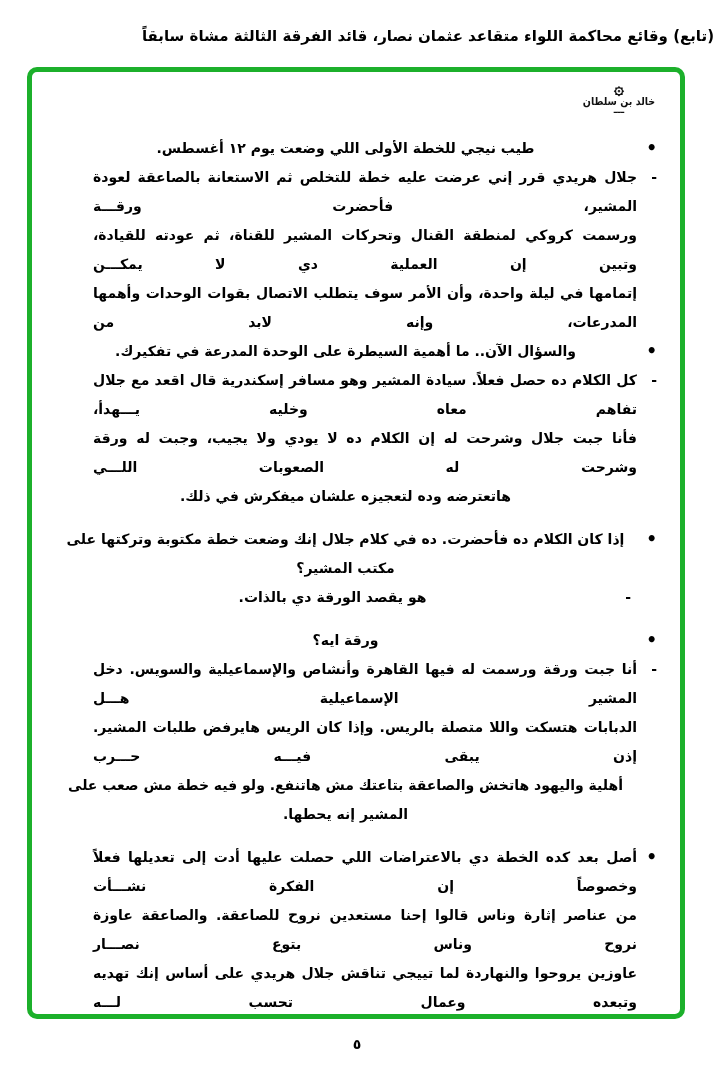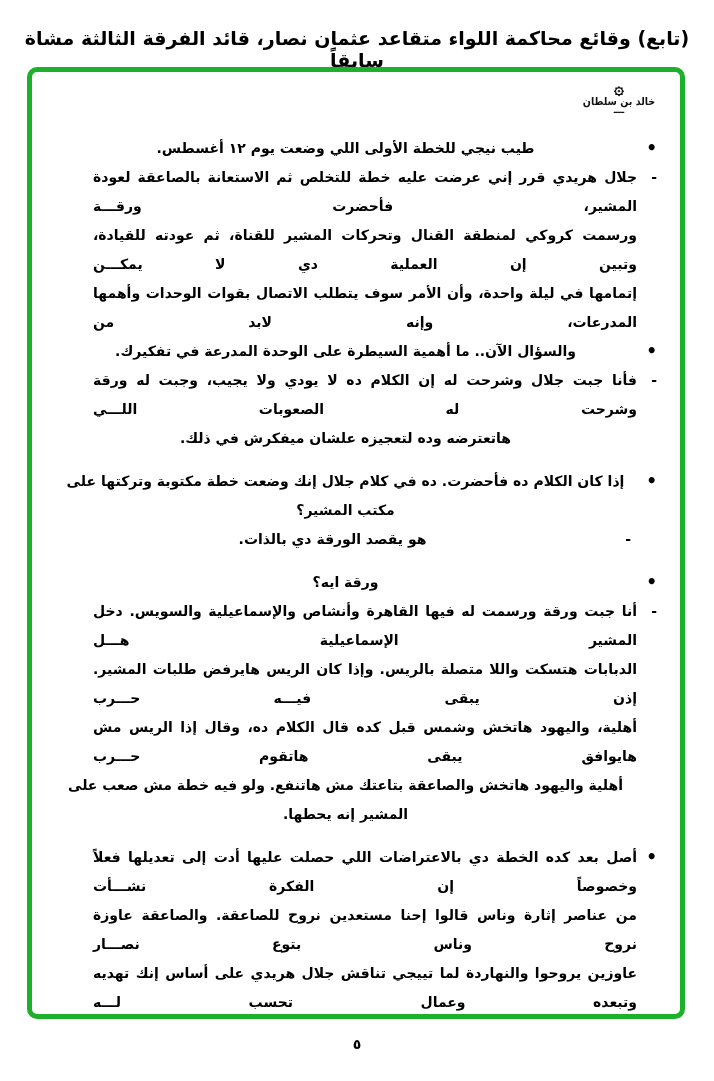--- a/index.html
+++ b/index.html
@@ -3,21 +3,21 @@
 <meta charset="utf-8">
 <style>
   html,body{margin:0;padding:0;}
   body{
     width:714px;height:1081px;position:relative;background:#ffffff;
     font-family:"DejaVu Sans",sans-serif;font-weight:700;color:#000;
     overflow:hidden;
   }
   .header{
     position:absolute;top:27px;left:0;right:0;
-    text-align:center;direction:rtl;font-size:19px;letter-spacing:0;
+    text-align:right;direction:rtl;font-size:15px;letter-spacing:0;
   }
   .frame{
     position:absolute;left:27px;top:67px;width:658px;height:952px;
     border:5px solid #1cb02b;border-radius:10px;box-sizing:border-box;
   }
   .stamp{
     position:absolute;top:8px;right:22px;width:78px;
     text-align:center;direction:rtl;color:#111;
   }
   .stamp-crest{font-size:17px;line-height:16px;}
@@ -67,40 +67,40 @@
         <div class="line fill">جلال هريدي قرر إني عرضت عليه خطة للتخلص ثم الاستعانة بالصاعقة لعودة المشير، فأحضرت ورقـــة</div>
         <div class="line fill">ورسمت كروكي لمنطقة القنال وتحركات المشير للقناة، ثم عودته للقيادة، وتبين إن العملية دي لا يمكـــن</div>
         <div class="line fill">إتمامها في ليلة واحدة، وأن الأمر سوف يتطلب الاتصال بقوات الوحدات وأهمها المدرعات، وإنه لابد من</div>
       </div>
       <div class="para">
         <span class="marker bullet">•</span>
         <div class="line">والسؤال الآن.. ما أهمية السيطرة على الوحدة المدرعة في تفكيرك.</div>
       </div>
       <div class="para">
         <span class="marker dash">-</span>
+        <div class="line fill">كل الكلام ده حصل فعلاً. سيادة المشير وهو مسافر إسكندرية قال اقعد مع جلال تفاهم معاه وخليه يـــهدأ،</div>
         <div class="line fill">فأنا جبت جلال وشرحت له إن الكلام ده لا يودي ولا يجيب، وجبت له ورقة وشرحت له الصعوبات اللـــي</div>
         <div class="line">هاتعترضه وده لتعجيزه علشان ميفكرش في ذلك.</div>
       </div>
       <div class="para q-gap">
         <span class="marker bullet">•</span>
         <div class="line">إذا كان الكلام ده فأحضرت. ده في كلام جلال إنك وضعت خطة مكتوبة وتركتها على مكتب المشير؟</div>
       </div>
       <div class="para indent">
         <span class="marker dash">-</span>
         <div class="line">هو يقصد الورقة دي بالذات.</div>
       </div>
       <div class="para q-gap">
         <span class="marker bullet">•</span>
         <div class="line">ورقة ايه؟</div>
       </div>
       <div class="para">
         <span class="marker dash">-</span>
         <div class="line fill">أنا جبت ورقة ورسمت له فيها القاهرة وأنشاص والإسماعيلية والسويس. دخل المشير الإسماعيلية هـــل</div>
         <div class="line fill">الدبابات هتسكت واللا متصلة بالريس. وإذا كان الريس هايرفض طلبات المشير. إذن يبقى فيـــه حـــرب</div>
-        <div class="line fill">أهلية، واليهود هاتخش وشمس قبل كده قال الكلام ده، وقال إذا الريس مش هايوافق يبقى هاتقوم حـــرب</div>
         <div class="line">أهلية واليهود هاتخش والصاعقة بتاعتك مش هاتنفع. ولو فيه خطة مش صعب على المشير إنه يحطها.</div>
       </div>
       <div class="para q-gap">
         <span class="marker bullet">•</span>
         <div class="line fill">أصل بعد كده الخطة دي بالاعتراضات اللي حصلت عليها أدت إلى تعديلها فعلاً وخصوصاً إن الفكرة نشـــأت</div>
         <div class="line fill">من عناصر إثارة وناس قالوا إحنا مستعدين نروح للصاعقة. والصاعقة عاوزة نروح وناس بتوع نصـــار</div>
         <div class="line fill">عاوزين يروحوا والنهاردة لما تييجي تناقش جلال هريدي على أساس إنك تهديه وتبعده وعمال تحسب لـــه</div>
       </div>
     </div>
 

